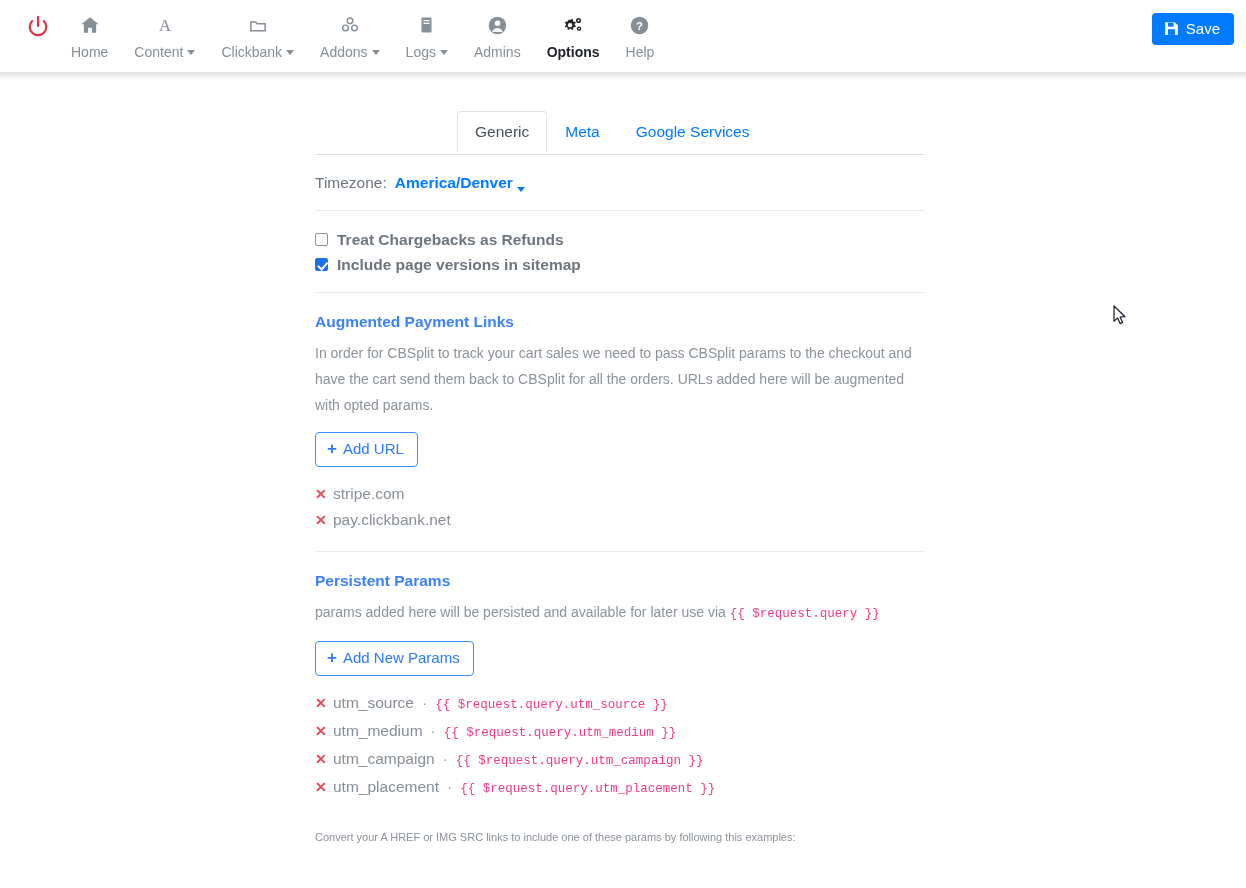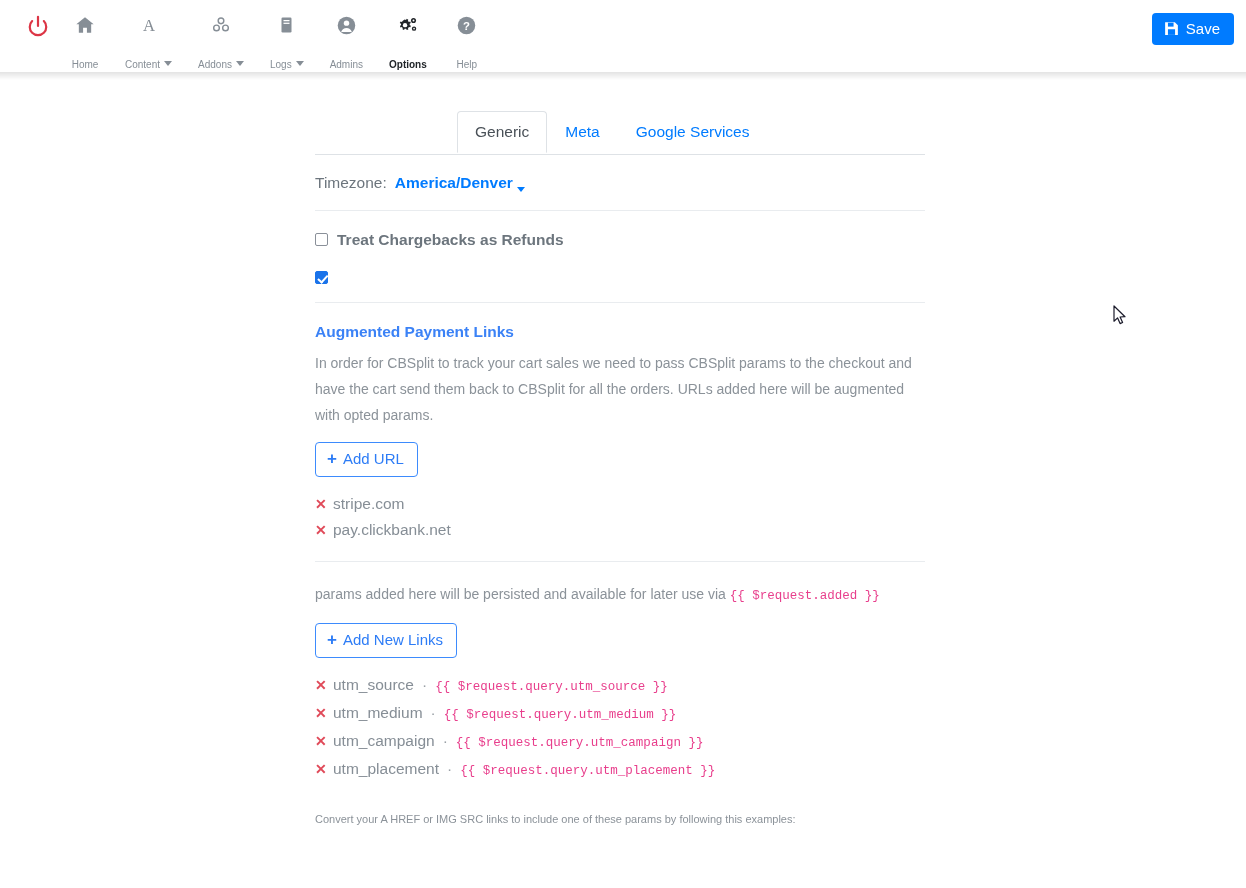--- a/index.html
+++ b/index.html
@@ -59,22 +59,22 @@
   }
   .nav-icon {
     height: 26px;
     display: flex;
     align-items: center;
     justify-content: center;
     color: #868e96;
   }
   .nav-icon svg { display: block; }
   .nav-label {
-    margin-top: 18px;
-    font-size: 10px;
+    margin-top: 5px;
+    font-size: 14px;
     color: #868e96;
     white-space: nowrap;
     line-height: 18px;
   }
   .nav-item.active .nav-label { color: #212529; font-weight: bold; }
   .nav-item.active .nav-icon { color: #212529; }
   .caret {
     display: inline-block;
     margin-left: 4px;
     border-left: 4.5px solid transparent;
@@ -161,21 +161,21 @@
     font-weight: bold;
     cursor: pointer;
     display: inline-flex;
     align-items: flex-end;
   }
 
   .check-row {
     display: flex;
     align-items: center;
     gap: 9px;
-    margin-bottom: 22px;
+    margin-bottom: 6px;
   }
   .check-row:last-child { margin-bottom: 0; }
   .cbox {
     width: 13px;
     height: 13px;
     border: 1px solid #8a9099;
     border-radius: 2px;
     background: #fff;
     flex: none;
     cursor: pointer;
@@ -306,20 +306,28 @@
 
     <div class="nav-item">
       <span class="nav-icon">
         <svg width="20" height="20" viewBox="0 0 24 24" fill="currentColor">
           <text x="12" y="19" font-size="20" font-family="Liberation Serif, serif" text-anchor="middle" fill="currentColor">A</text>
         </svg>
       </span>
       <span class="nav-label"><span>Content</span><i class="caret"></i></span>
     </div>
 
+    <div class="nav-item">
+      <span class="nav-icon">
+        <svg width="22" height="19" viewBox="0 0 24 24" fill="none" stroke="currentColor" stroke-width="1.9">
+          <path d="M3 7.5h6l1.8 2.2H21v8.8H3z"></path>
+        </svg>
+      </span>
+      <span class="nav-label"><span>Clickbank</span><i class="caret"></i></span>
+    </div>
 
     <div class="nav-item">
       <span class="nav-icon">
         <svg width="22" height="20" viewBox="0 0 24 24" fill="none" stroke="currentColor" stroke-width="1.7">
           <circle cx="12" cy="7" r="3.4"></circle>
           <circle cx="6.6" cy="15.5" r="3.4"></circle>
           <circle cx="17.4" cy="15.5" r="3.4"></circle>
         </svg>
       </span>
       <span class="nav-label"><span>Addons</span><i class="caret"></i></span>
@@ -405,20 +413,21 @@
       </div>
     </div>
 
     <div class="section">
       <div class="check-row">
         <span class="cbox"></span>
         <span class="check-label">Treat Chargebacks as Refunds</span>
       </div>
       <div class="check-row">
         <span class="cbox checked"></span>
+        <span class="check-label">Include page versions in sitemap</span>
       </div>
     </div>
 
     <div class="section">
       <div class="sec-title">Augmented Payment Links</div>
       <div class="sec-desc">In order for CBSplit to track your cart sales we need to pass CBSplit params to the checkout and have the cart send them back to CBSplit for all the orders. URLs added here will be augmented with opted params.</div>
       <button class="btn-outline">
         <span class="plus">+</span>
         <span>Add URL</span>
       </button>
@@ -428,27 +437,28 @@
           <span class="item-name">stripe.com</span>
         </div>
         <div class="item-row">
           <span class="x-del">✕</span>
           <span class="item-name">pay.clickbank.net</span>
         </div>
       </div>
     </div>
 
     <div class="section last">
+      <div class="sec-title">Persistent Params</div>
       <div class="sec-desc">
         <span>params added here will be persisted and available for later use via</span>
-        <span class="code">{{ $request.added }}</span>
+        <span class="code">{{ $request.query }}</span>
       </div>
       <button class="btn-outline">
         <span class="plus">+</span>
-        <span>Add New Links</span>
+        <span>Add New Params</span>
       </button>
 
       <div class="item-list">
         <div class="item-row">
           <span class="x-del">✕</span>
           <span class="item-name">utm_source</span>
           <span class="dot-sep">·</span>
           <span class="code">{{ $request.query.utm_source }}</span>
         </div>
         <div class="item-row">

